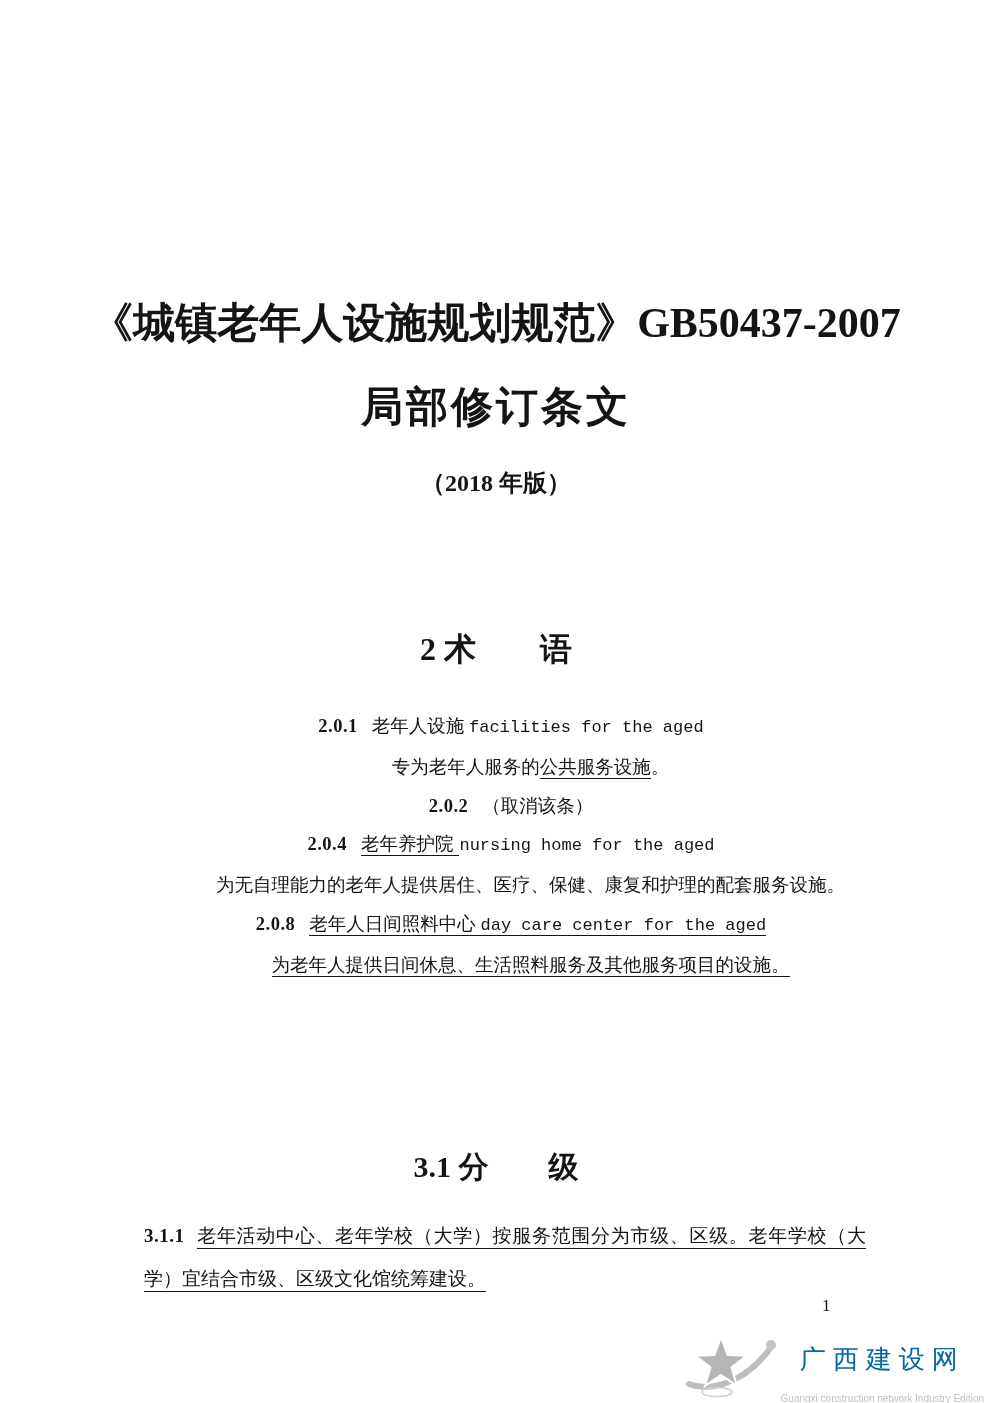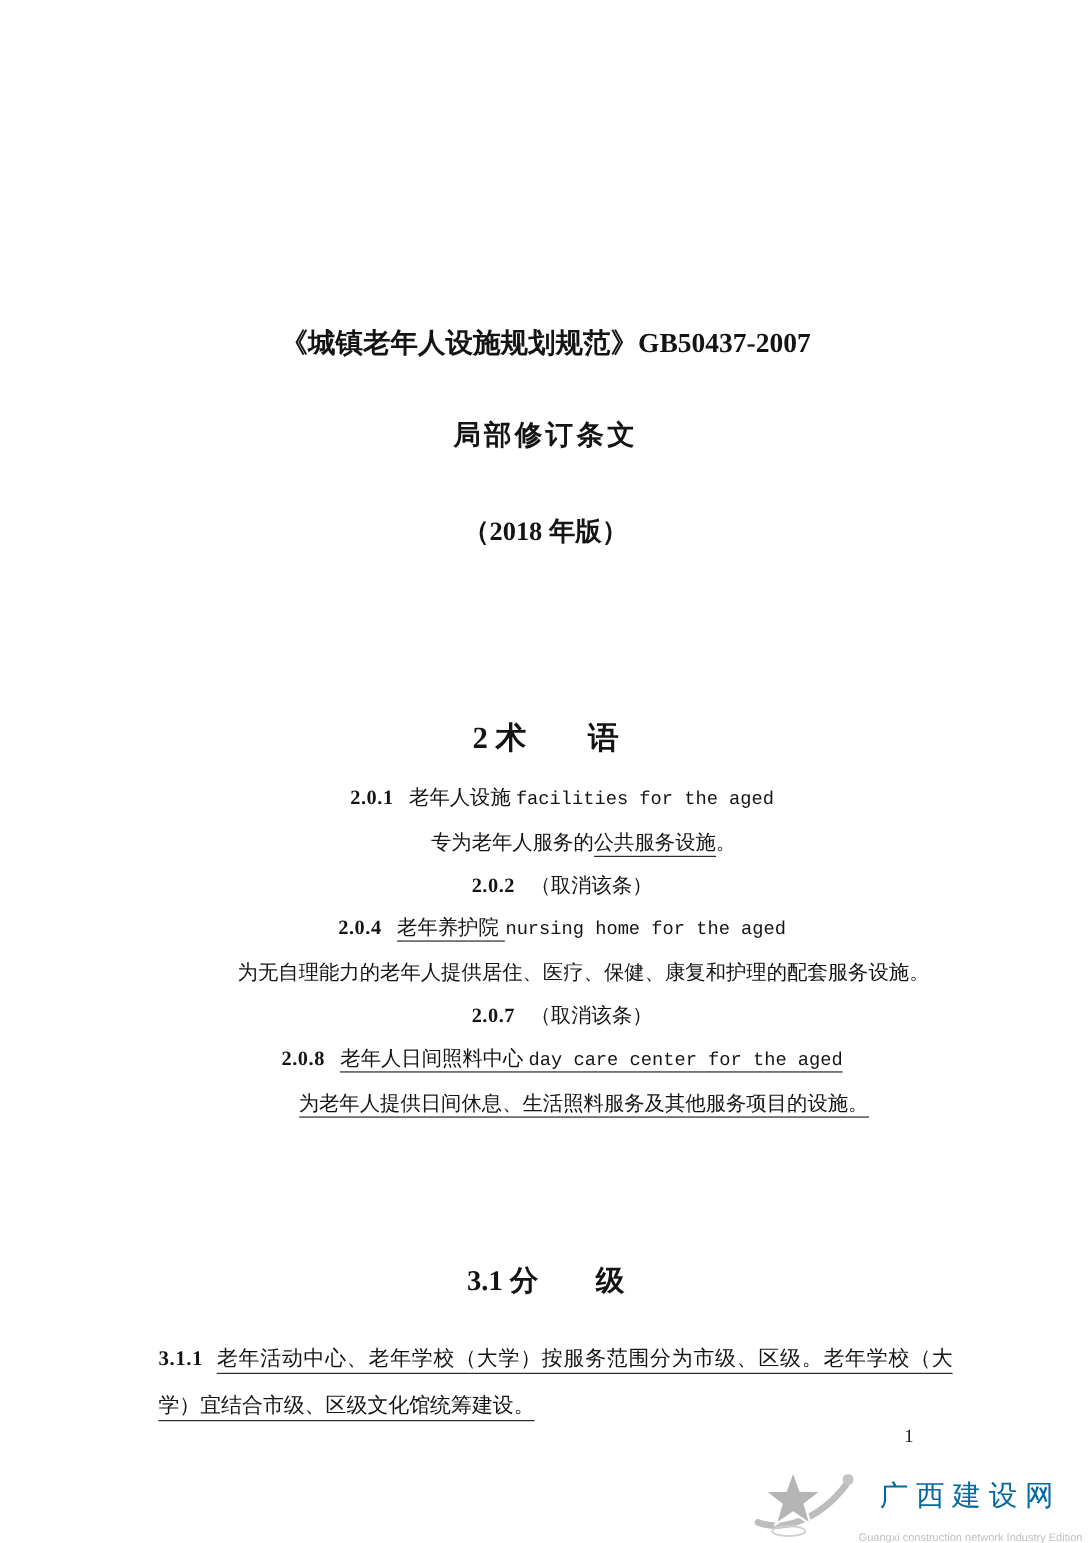--- a/index.html
+++ b/index.html
@@ -13,44 +13,44 @@
     overflow: hidden;
   }
 
   
   .doc-title {
     position: absolute;
     left: 0; width: 100%;
     margin: 0;
     text-align: center;
     font-weight: bold;
-    font-size: 25px;
+    font-size: 42px;
     line-height: 1.25;
   }
   .doc-title.line1 { top: 297px; }
   .doc-title.line2 { top: 381px; letter-spacing: 3px; }
   .edition {
     position: absolute;
     top: 467px; left: 0; width: 100%;
     text-align: center;
     font-weight: bold;
     font-size: 24px;
   }
 
   
   .ch-heading {
     position: absolute;
     left: 0; width: 100%;
     margin: 0;
     text-align: center;
     font-weight: bold;
   }
-  .ch2 { top: 652px; font-size: 28px; font-family: Liberation Serif, serif; }
+  .ch2 { top: 628px; font-size: 32px; font-family: Liberation Serif, serif; }
   .ch3 { top: 1062px; font-size: 28px; }
-  .sec31 { top: 1147px; font-size: 26px; }
+  .sec31 { top: 1147px; font-size: 30px; }
   .head-underline { border-bottom: 2px solid #141414; padding-bottom: 3px; }
 
   
   .terms {
     position: absolute;
     left: 148px; top: 707px;
     width: 726px;
     font-size: 18.5px;
   }
   .terms .line { line-height: 38.8px; white-space: nowrap; text-align: center; }
@@ -133,23 +133,20 @@
       <span class="item-num">2.0.2</span><span>（取消该条）</span>
     </div>
 
     <div class="line">
       <span class="item-num">2.0.4</span><span class="u u-pad">老年养护院</span><span class="en-text">nursing home for the aged</span>
     </div>
     <div class="line def-line">
       <span>为无自理能力的老年人提供居住、医疗、保健、康复和护理的配套服务设施。</span>
     </div>
 
-    <div class="line">
-      <span class="item-num">2.0.7</span><span>（取消该条）</span>
-    </div>
 
     <div class="line">
       <span class="item-num">2.0.8</span><span class="u"><span>老年人日间照料中心</span> <span class="en-text">day care center for the aged</span></span>
     </div>
     <div class="line def-line">
       <span class="u">为老年人提供日间休息、生活照料服务及其他服务项目的设施。</span>
     </div>
 
   </div>
 

